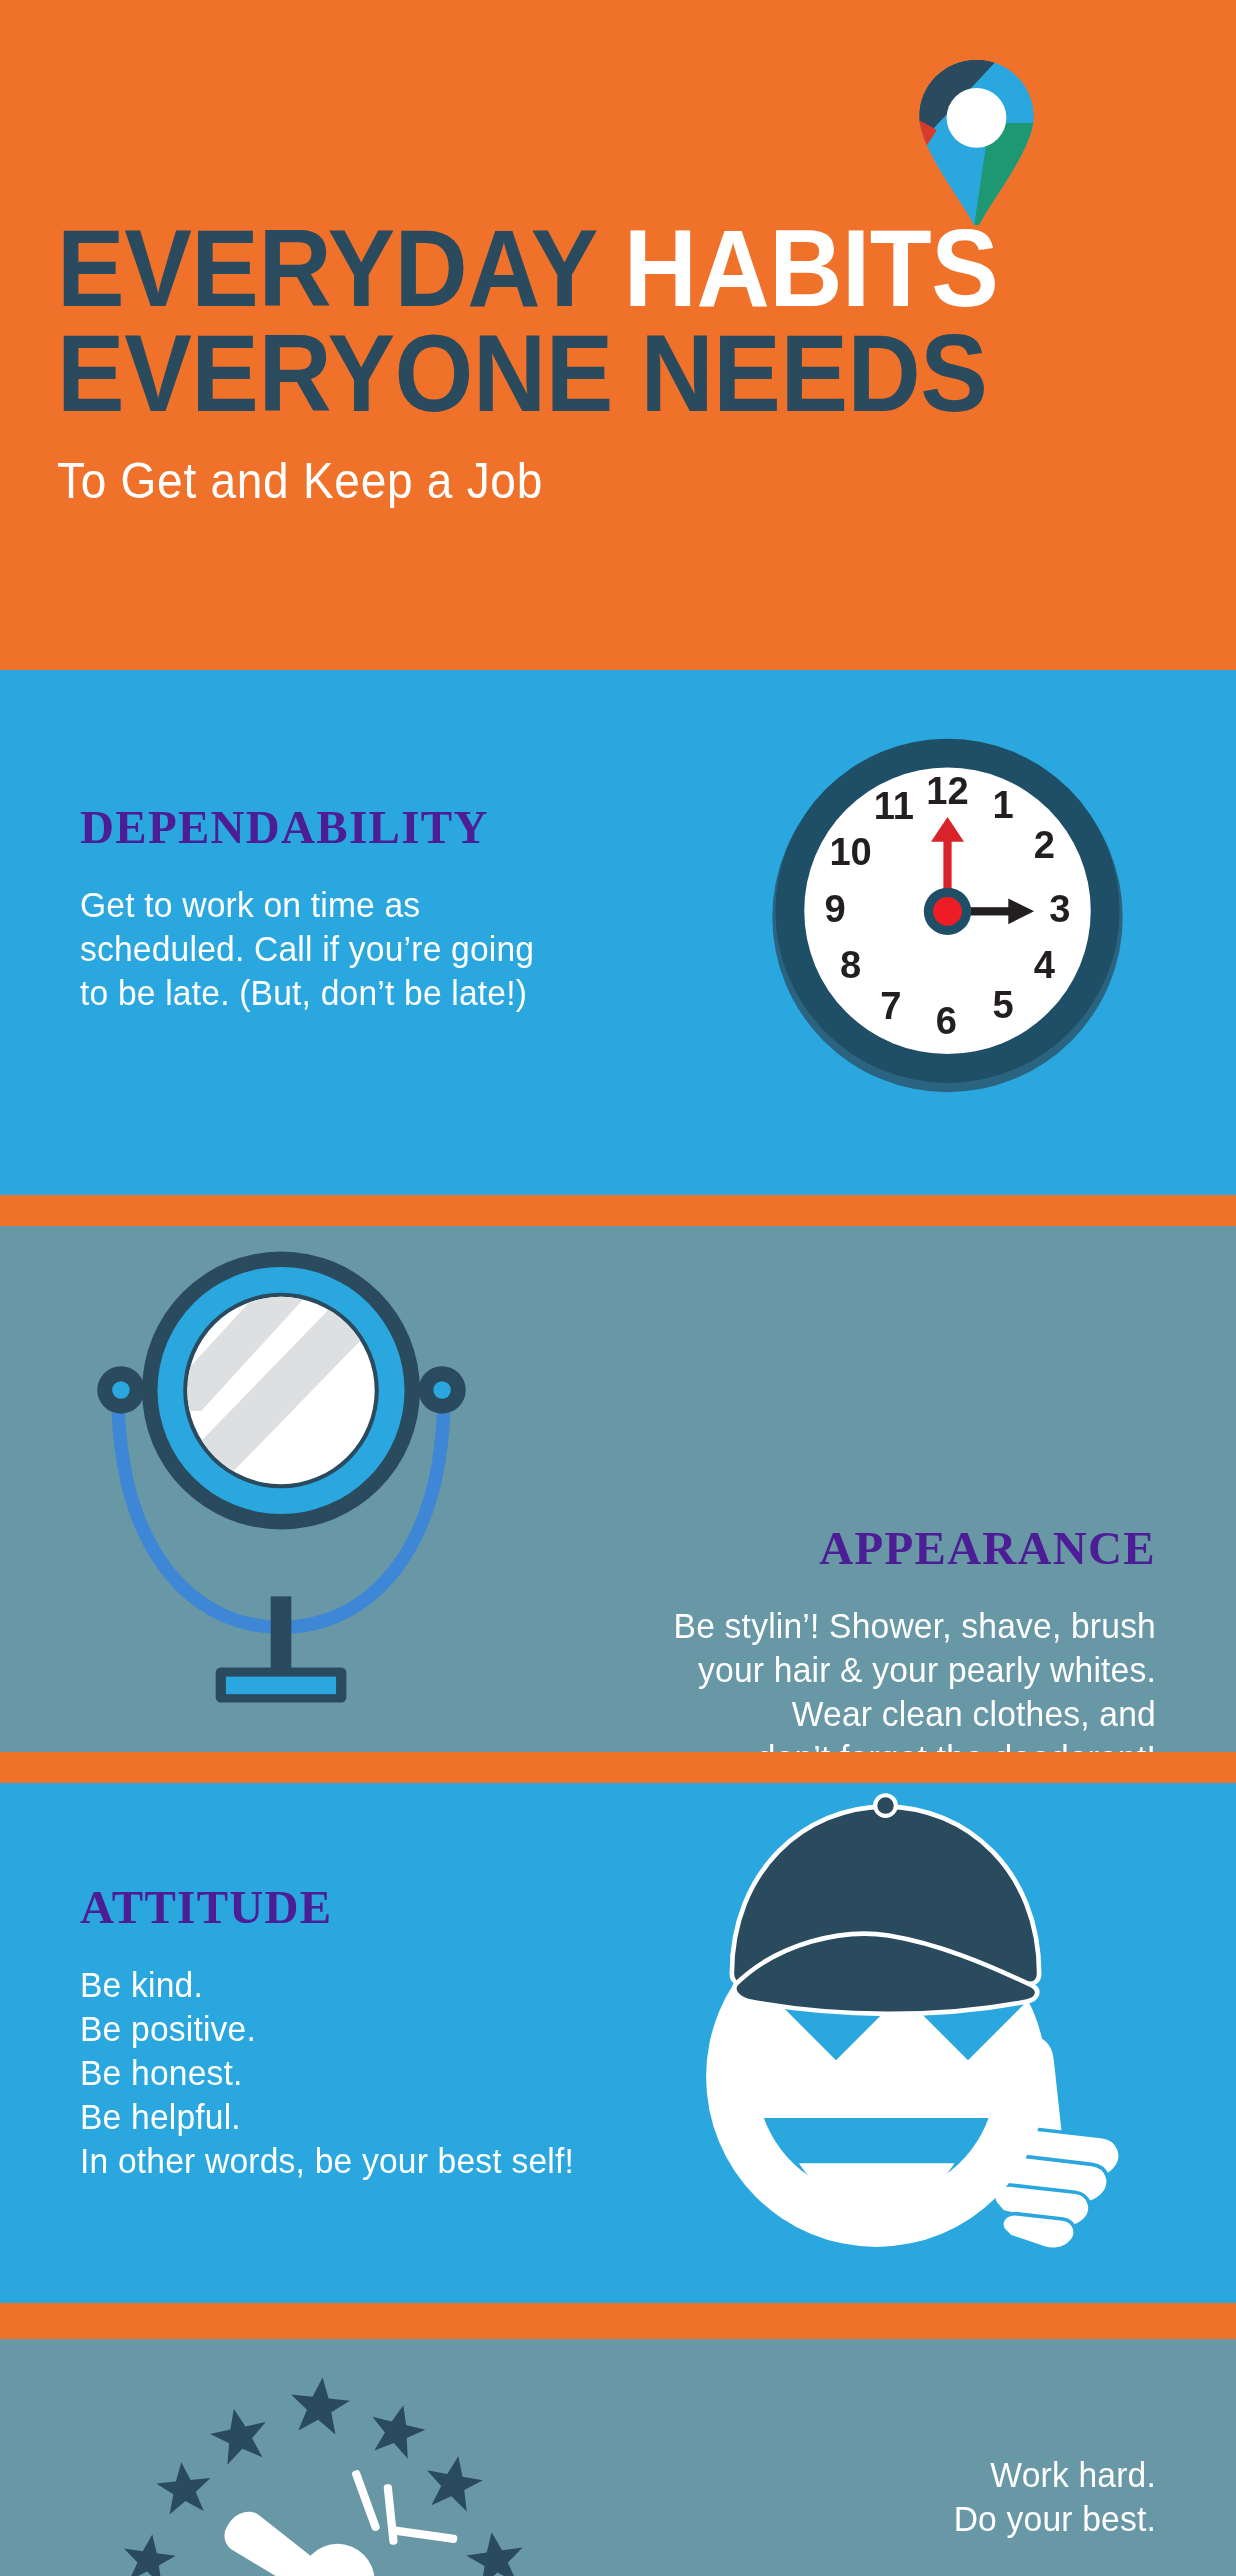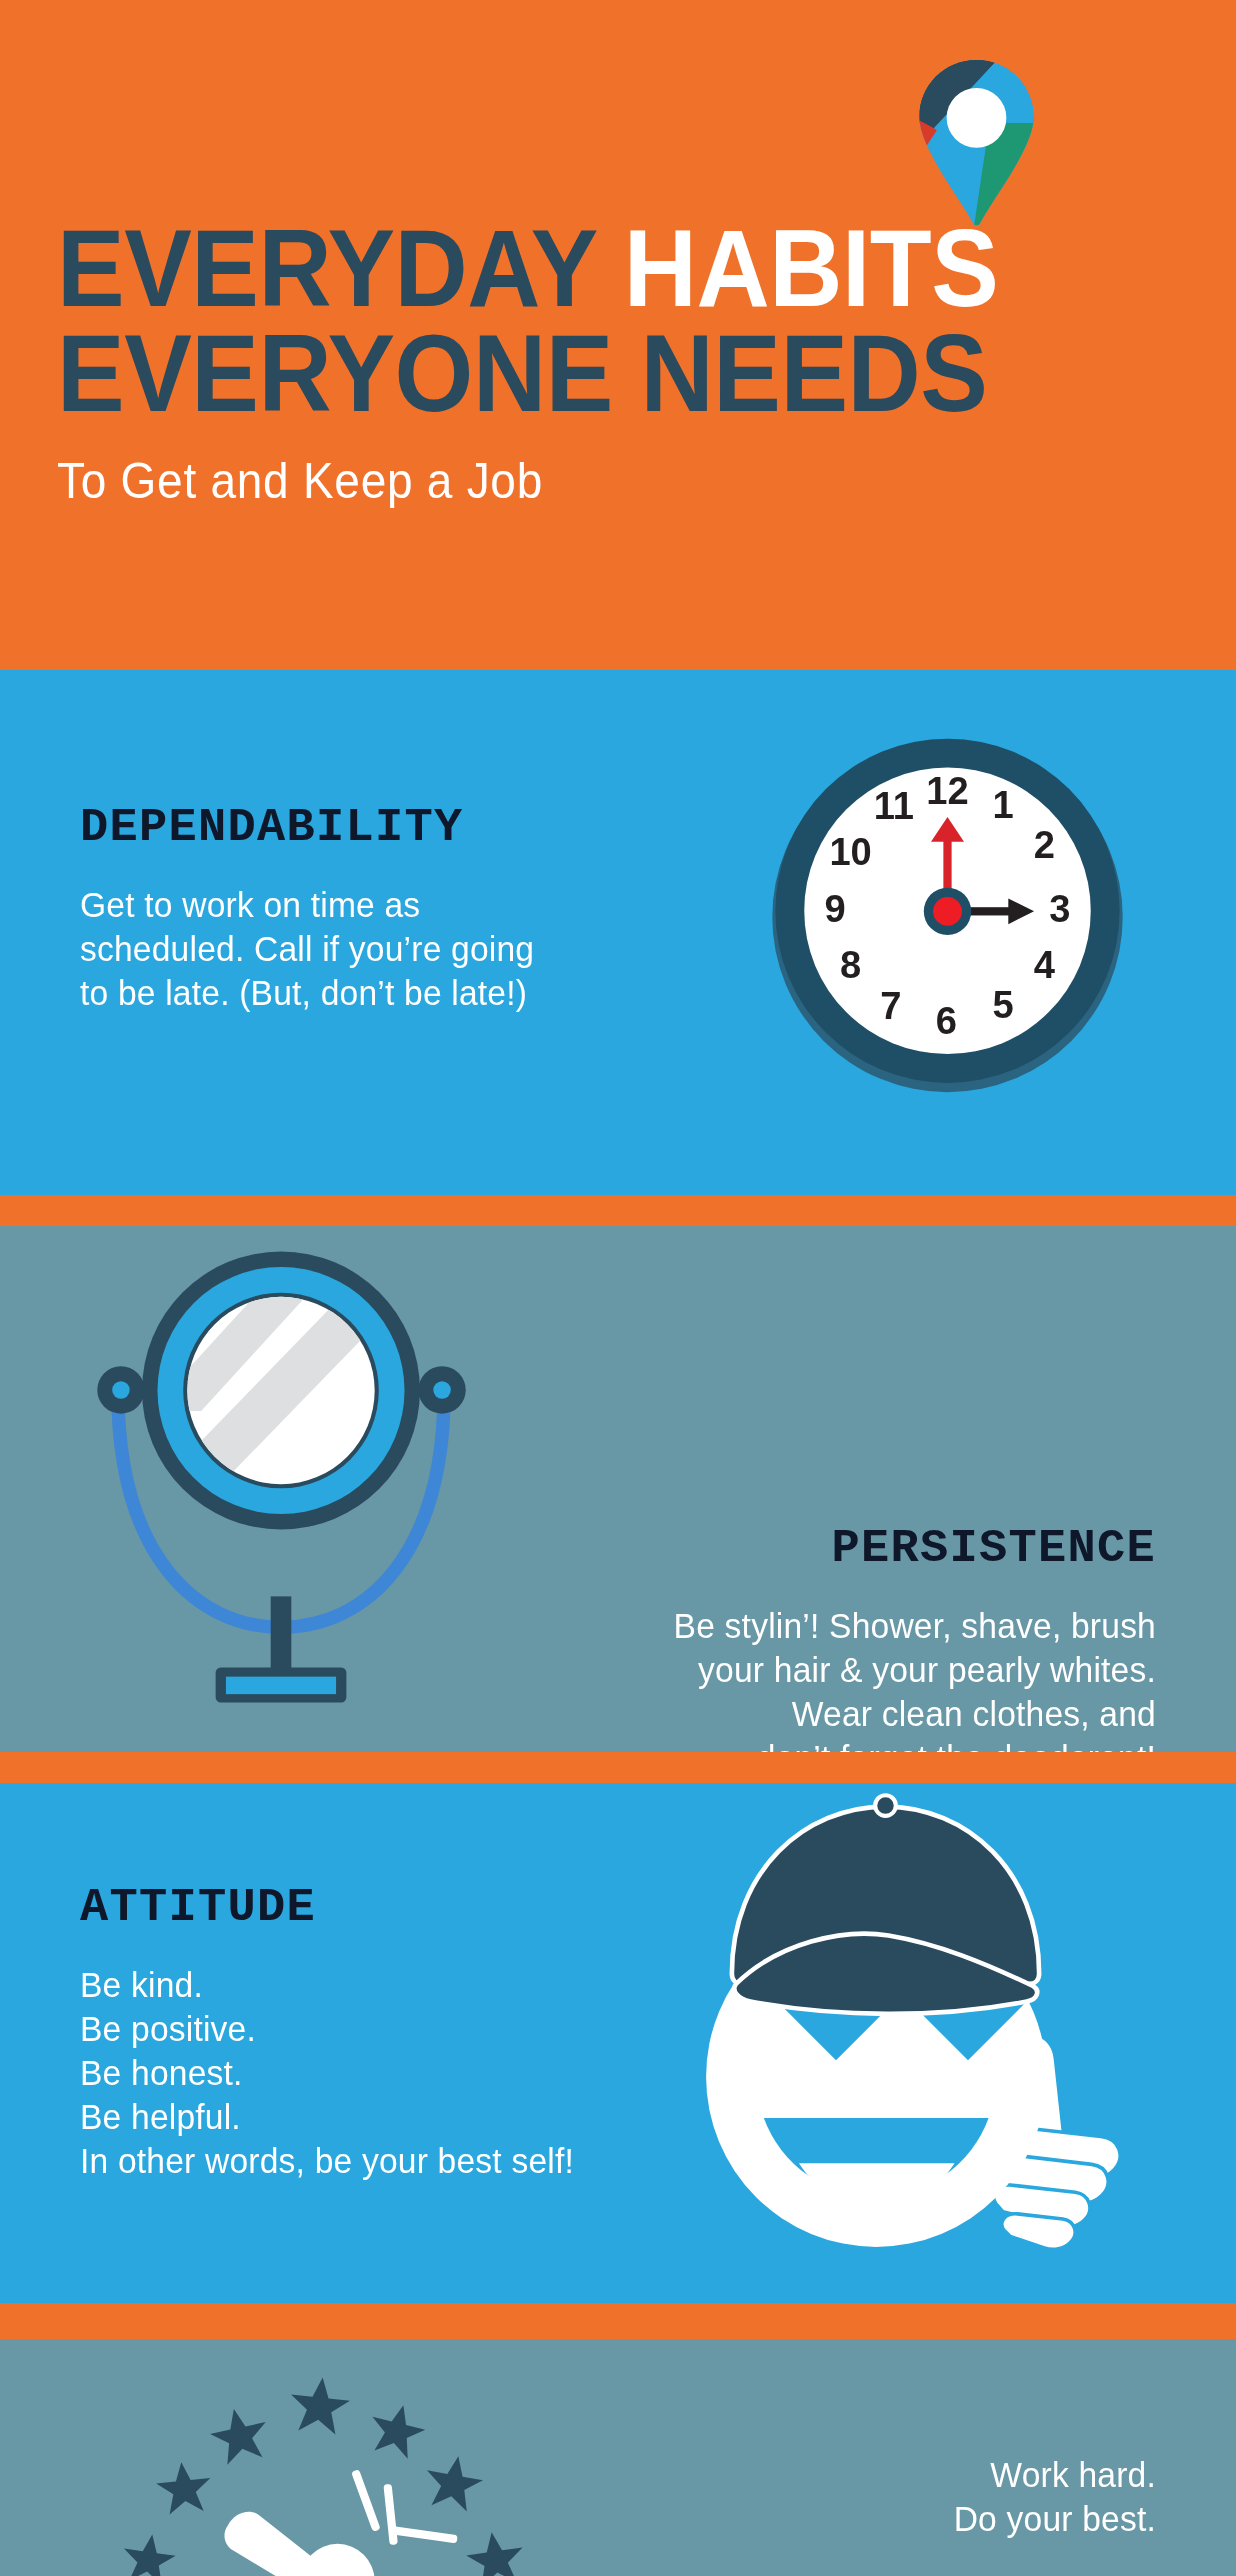--- a/index.html
+++ b/index.html
@@ -51,24 +51,24 @@
   #sec-attitude      { top:1783px; height:520px; background:#29A7DE; }
   #div3 { top:2303px; height:36px;  background:#F0712A; }
   #sec-persistence   { top:2339px; height:587px; background:#6897A6; }
 
   
   .sec-text { position:absolute; }
   .sec-text.left  { left:80px; text-align:left; width:608px; }
   .sec-text.right { right:80px; text-align:right; width:644px; }
 
   .sec-title {
-    font-family:Liberation Mono, monospace;
+    font-family:Liberation Serif, serif;
     font-weight:bold;
     font-size:47px;
-    color:#0f172a;
+    color:#4c1d95;
     letter-spacing:1.3px;
     line-height:1;
     white-space:nowrap;
   }
   .sec-body {
     margin-top:32px;
     font-family:"Liberation Sans Narrow","Liberation Sans", sans-serif;
     font-weight:normal;
     font-size:35px;
     line-height:1.26;
@@ -165,21 +165,21 @@
       <circle cx="360" cy="379" r="46" fill="#1F4F66"></circle>
       <circle cx="360" cy="379" r="28" fill="#EE1C25"></circle>
     </svg>
   </div>
 
   <div class="band" id="div1"></div>
 
   <div class="band" id="sec-appearance"></div>
 
   <div class="sec-text right" id="t-appearance">
-    <div class="sec-title">PERSISTENCE</div>
+    <div class="sec-title">APPEARANCE</div>
     <div class="sec-body">
       <span class="ln">Be stylin’!  Shower, shave, brush</span>
       <span class="ln">your hair &amp; your pearly whites.</span>
       <span class="ln">Wear clean clothes, and</span>
       <span class="ln">don’t forget the deodorant!</span>
     </div>
   </div>
 
   <div class="art" id="art-mirror">
     <svg viewBox="0 0 750 940" width="386" height="484">

